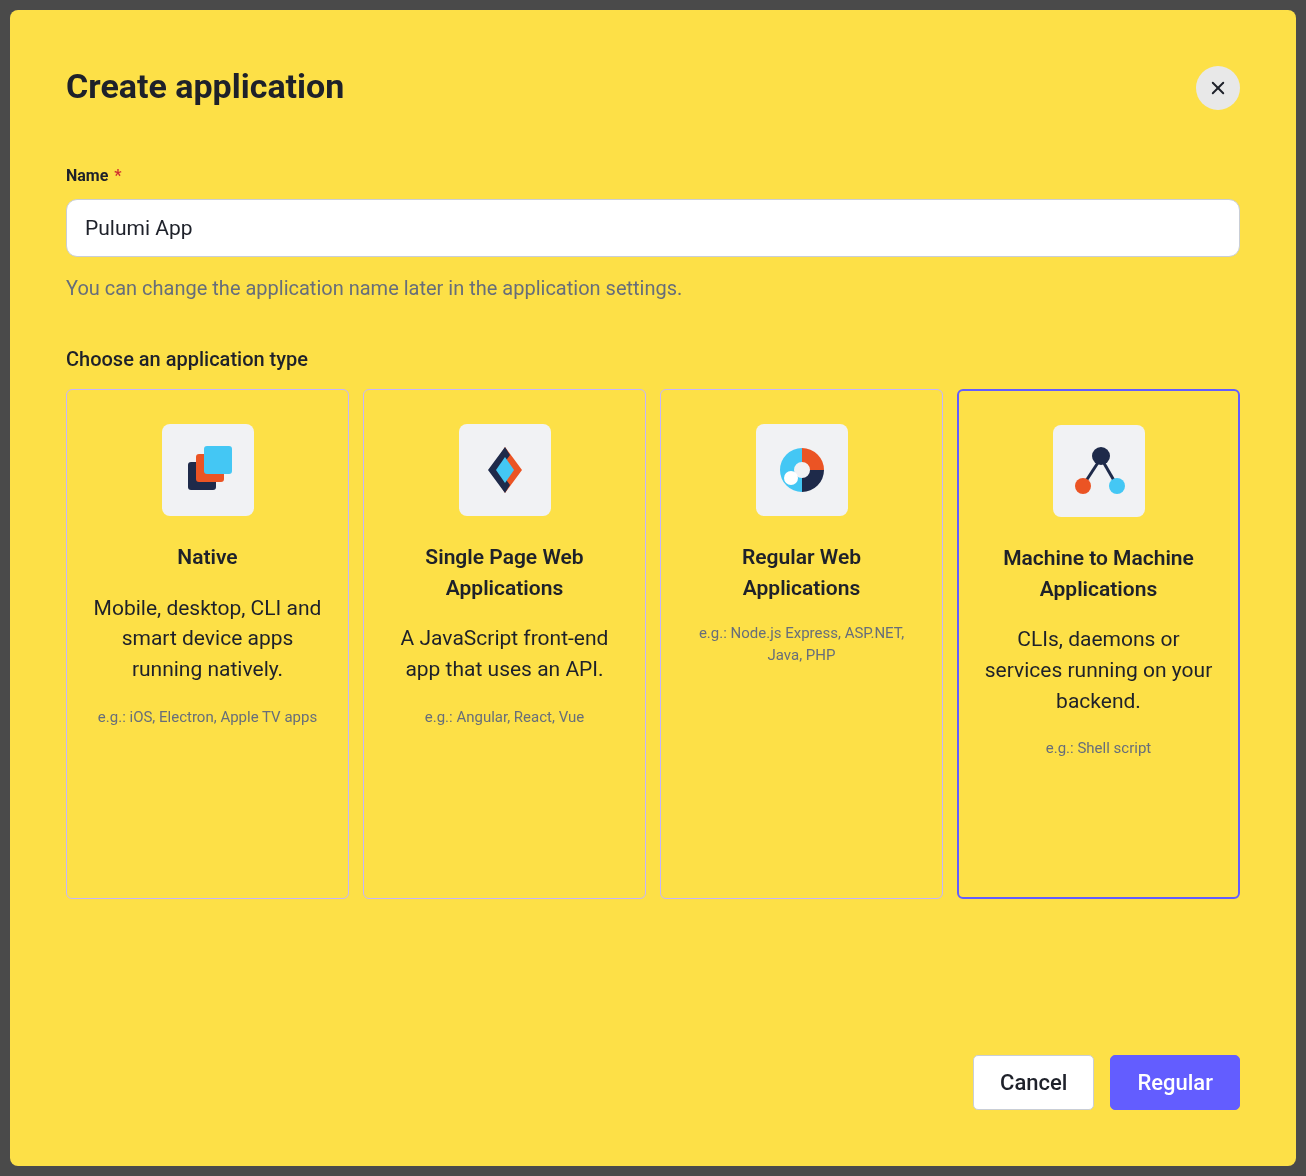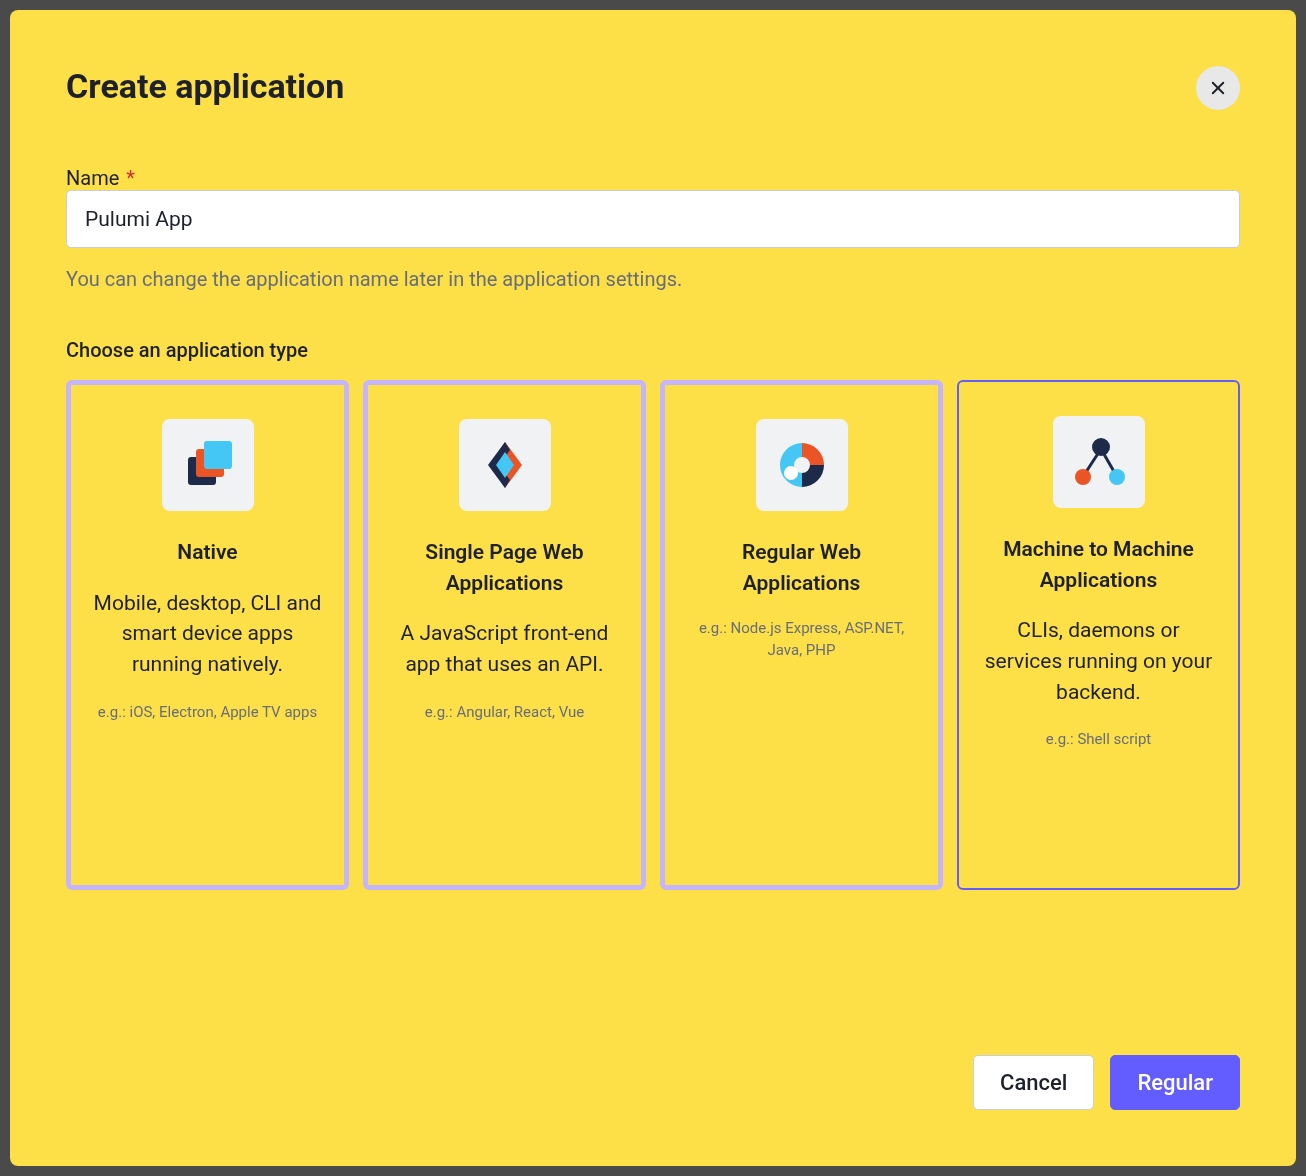--- a/index.html
+++ b/index.html
@@ -47,35 +47,36 @@
       cursor: pointer;
     }
     .close-button svg {
       width: 18px;
       height: 18px;
     }
     .field-group {
       margin-bottom: 44px;
     }
     .field-label {
-      font-size: 20px;
-      font-weight: 400;
-      color: #1e212a;
+      font-size: 16px;
+      font-weight: 700;
+      color: #1e212a;
+      margin-bottom: 14px;
       display: block;
     }
     .required-asterisk {
       color: #d03030;
       margin-left: 2px;
     }
     .text-input {
       width: 100%;
       padding: 16px 18px;
       font-size: 21px;
       border: 1px solid #c9ced6;
-      border-radius: 5px;
+      border-radius: 11px;
       color: #1e212a;
       font-family: inherit;
     }
     .field-hint {
       font-size: 20px;
       color: #676e7a;
       margin-top: 16px;
       line-height: 1.5;
     }
     .type-section-title {
@@ -83,21 +84,21 @@
       font-weight: 500;
       color: #1e212a;
       margin-bottom: 18px;
     }
     .type-grid {
       display: grid;
       grid-template-columns: repeat(4, 1fr);
       gap: 14px;
     }
     .type-card {
-      border: 5px solid #c4b5fd;
+      border: 1px solid #c4b5fd;
       border-radius: 6px;
       padding: 34px 22px;
       text-align: center;
       cursor: pointer;
       display: flex;
       flex-direction: column;
       align-items: center;
       min-height: 510px;
     }
     .type-card.selected {

